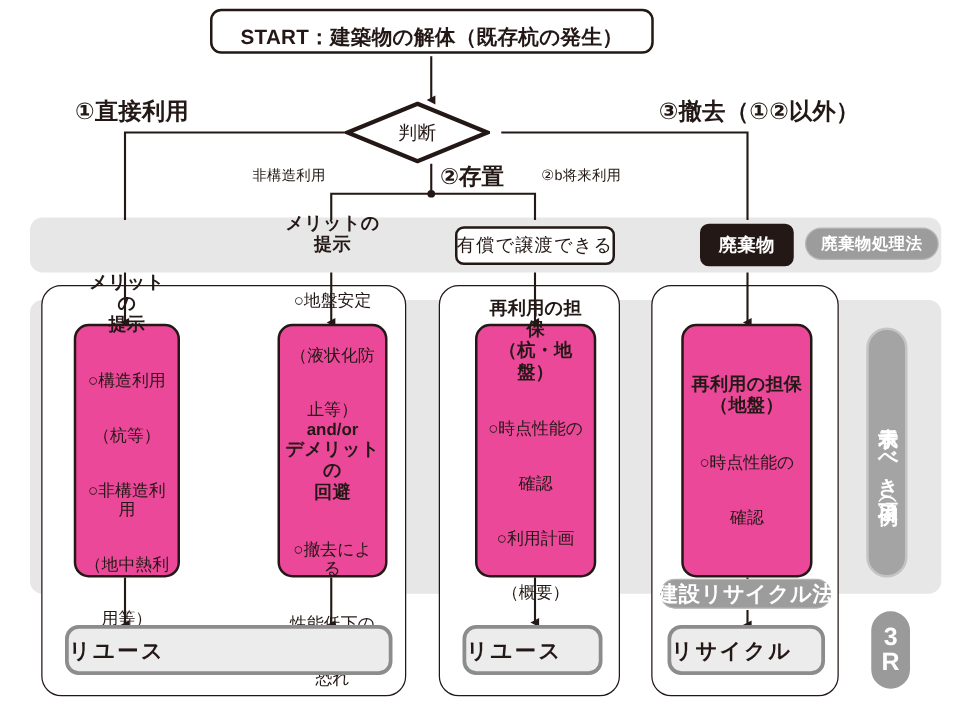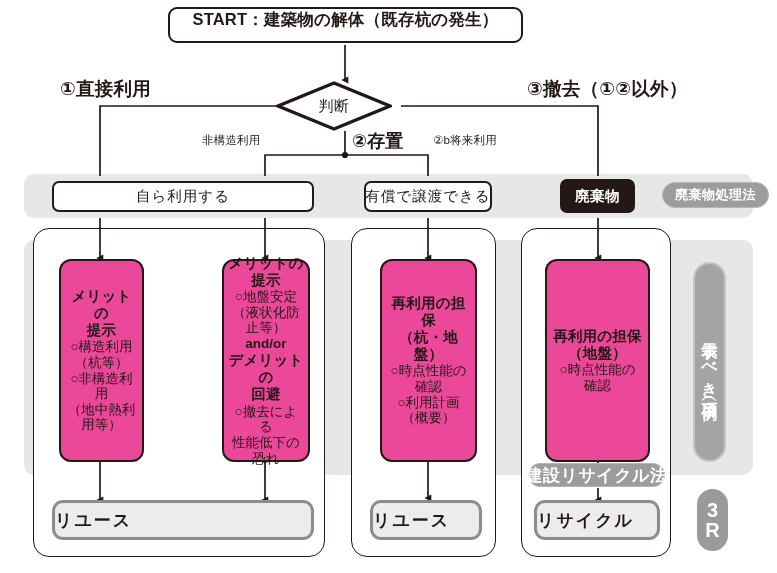--- a/index.html
+++ b/index.html
@@ -30,21 +30,21 @@
     box-sizing:border-box;
   }
 
   
   .startbox{
     position:absolute;
     box-sizing:border-box;
     border:2.6px solid #231815;
     border-radius:9px;
     background:#fff;
-    display:flex;align-items:flex-start;justify-content:center;
+    display:flex;align-items:flex-end;justify-content:center;
     font-weight:bold;
     font-size:16.5px;
     letter-spacing:0.2px;
     white-space:nowrap;
   }
 
   
   .diamond{
     position:absolute;
     display:flex;align-items:center;justify-content:center;
@@ -131,20 +131,21 @@
   .card .hd{
     font-weight:bold;
     font-size:14.5px;
     line-height:1.18;
     letter-spacing:0.2px;
   }
   .card .bd{
     font-size:13.5px;
     line-height:1.16;
     letter-spacing:0px;
+    margin-top:28px;
   }
   .card .andor{
     font-weight:bold;
     font-size:13.5px;
     line-height:1.2;
   }
 
   
   .result{
     position:absolute;
@@ -258,31 +259,28 @@
     <span>③撤去（①②以外）</span>
   </div>
 
   <div class="branch-sub" style="left:202px;top:133px;">
     <span>非構造利用</span>
   </div>
   <div class="branch-sub" style="left:433px;top:133px;">
     <span>②b将来利用</span>
   </div>
 
-  <div class="routebox" style="left:52px;top:181px;width:262px;height:31px;">
-    <span>自ら利用する</span>
-  </div>
   <div class="routebox" style="left:364px;top:181px;width:128px;height:31px;">
     <span>有償で譲渡できる</span>
   </div>
   <div class="routebox dark" style="left:560px;top:179px;width:75px;height:34px;">
     <span>廃棄物</span>
   </div>
 
-  <div class="lawpill" style="left:662px;top:182px;width:107px;height:26px;text-align:center;">
+  <div class="lawpill" style="left:644px;top:182px;width:107px;height:26px;text-align:center;">
     <span>廃棄物処理法</span>
   </div>
   <div class="lawpill small" style="left:528px;top:463px;width:137px;height:24px;">
     <span>建設リサイクル法</span>
   </div>
 
   <div class="card" style="left:59px;top:259px;width:85px;height:203px;">
     <div style="width:100%;">
         <div class="hd">メリットの</div>
         <div class="hd">提示</div>

